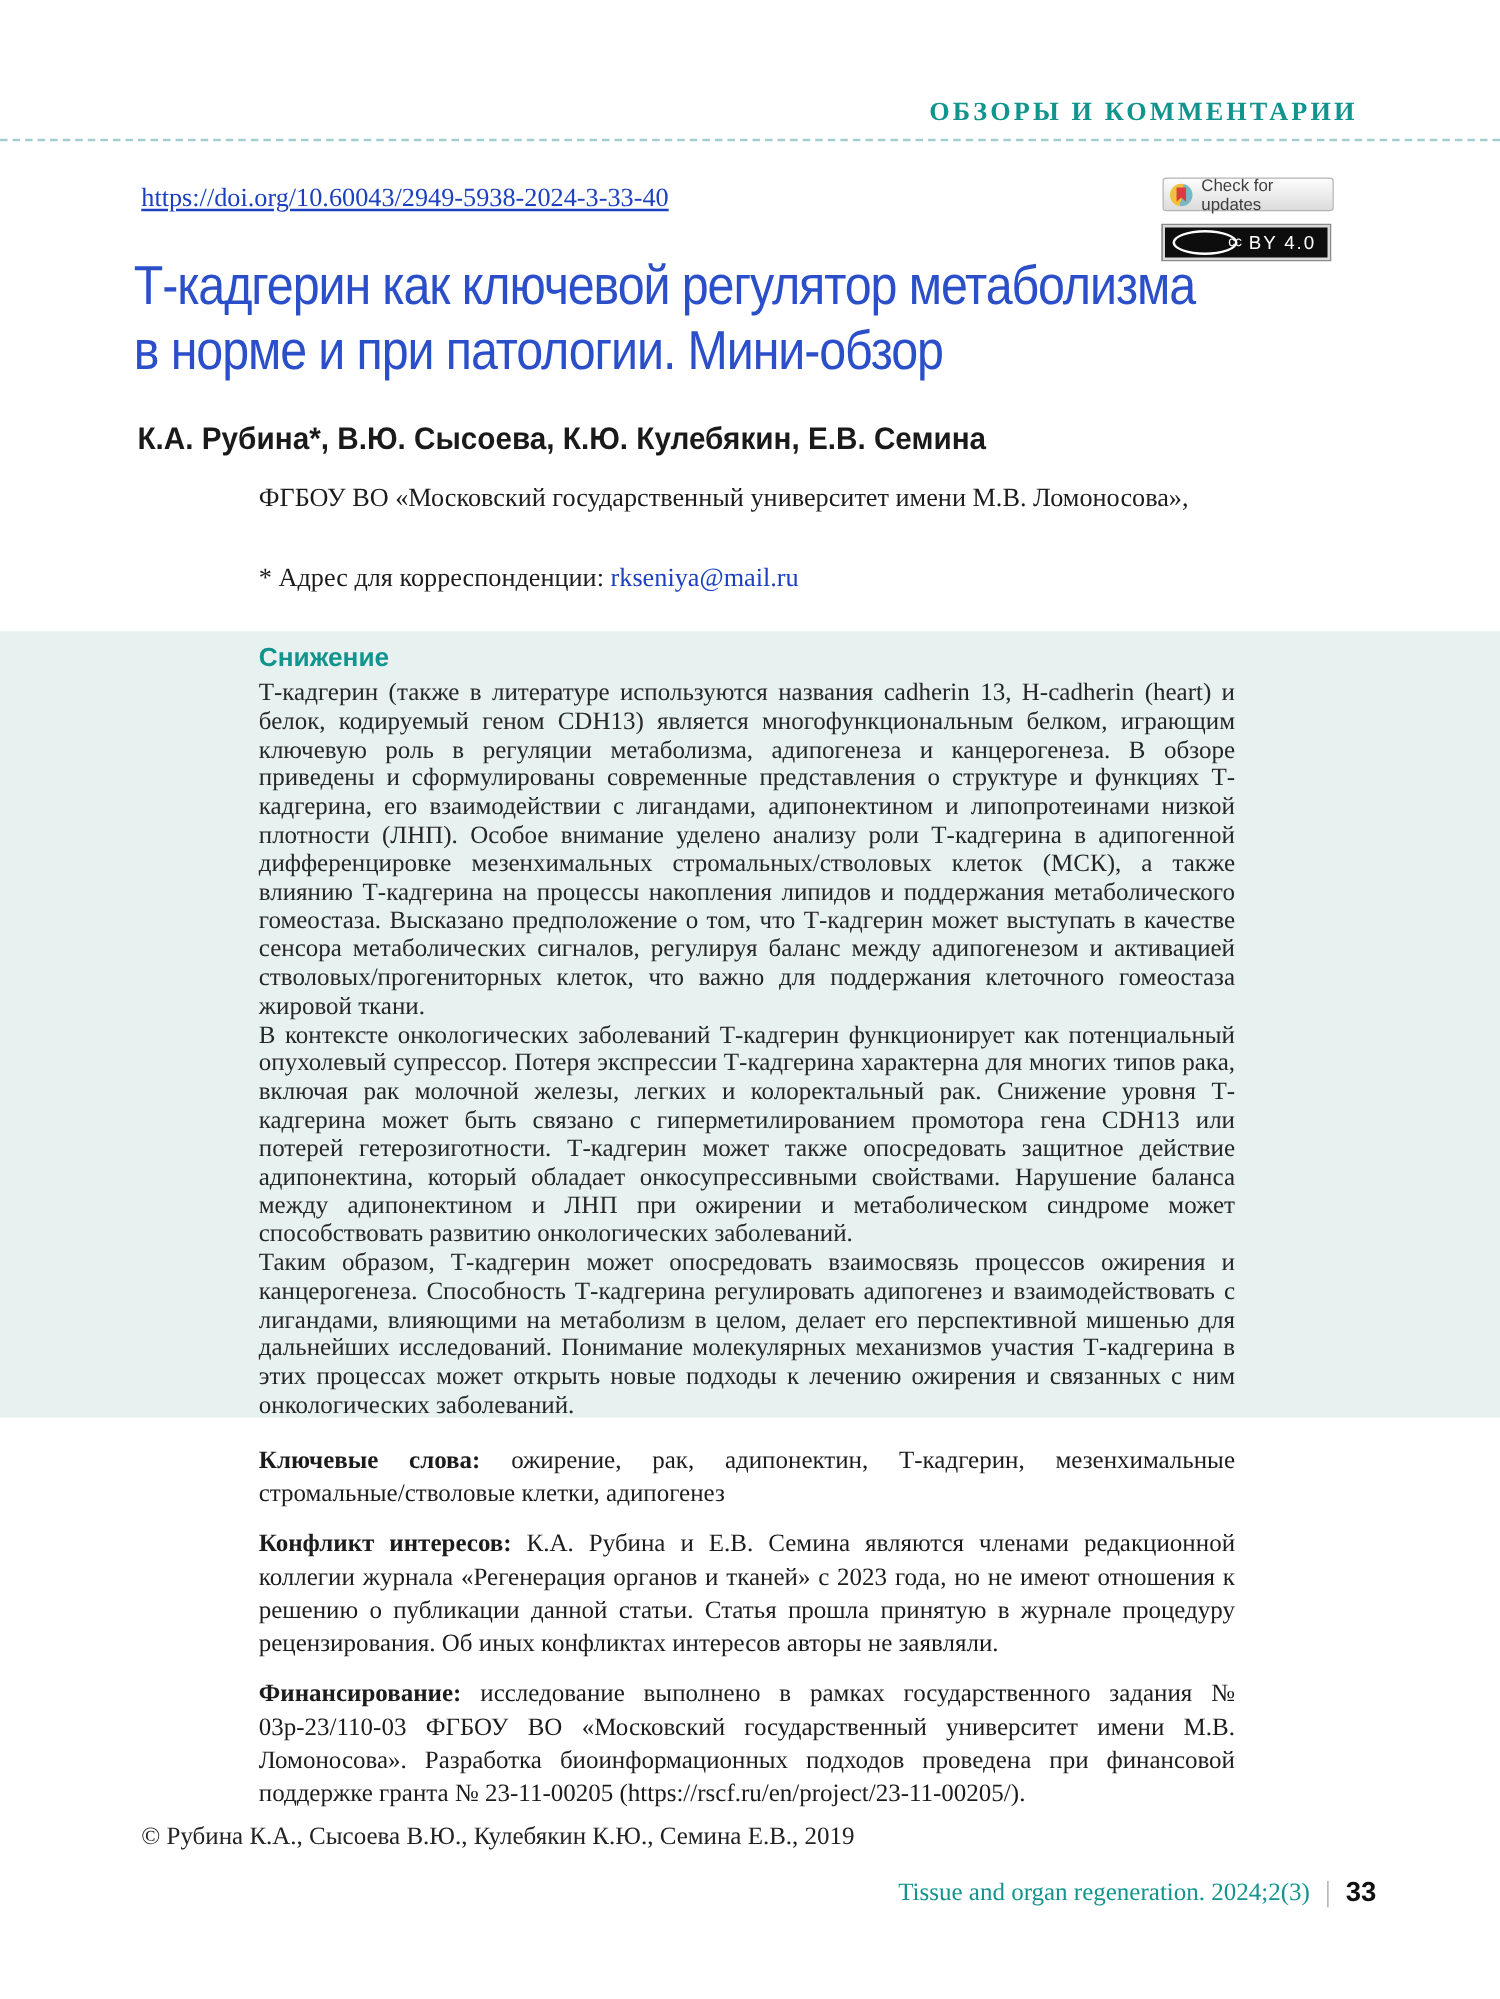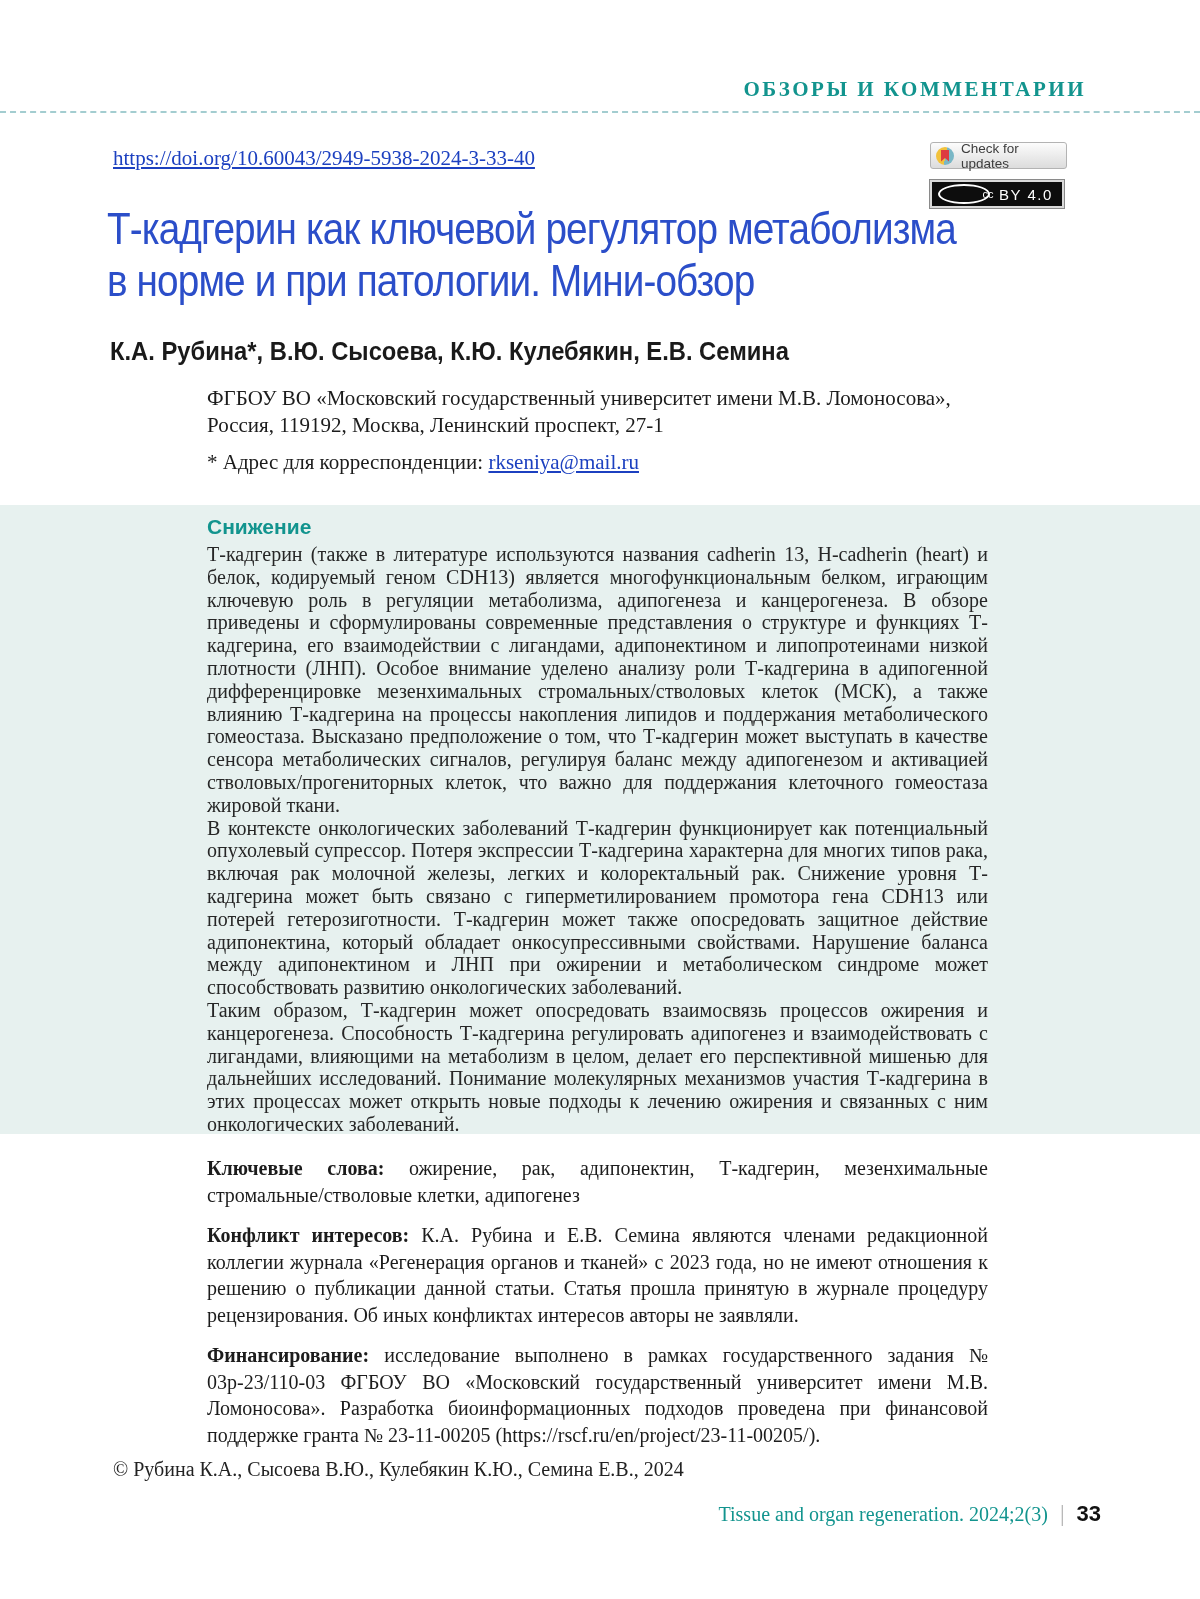--- a/index.html
+++ b/index.html
@@ -36,21 +36,21 @@
   .title{position:absolute;left:107px;top:203px;margin:0;
         font-family:"Liberation Sans",sans-serif;font-weight:400;font-size:44px;
         line-height:52px;letter-spacing:-1px;color:var(--title_blue,#2b4ec9);
         transform:scaleX(0.88);transform-origin:left top;white-space:nowrap;}
   .authors{position:absolute;left:110px;top:337px;font-family:"Liberation Sans",sans-serif;
         font-weight:bold;font-size:25px;color:#1a1a1a;transform:scaleX(0.95);
         transform-origin:left top;white-space:nowrap;}
 
   .affiliation{position:absolute;left:207px;top:385px;font-size:21px;line-height:27px;}
   .correspondence{position:absolute;left:207px;top:450px;font-size:21px;}
-  .email{color:var(--link_blue,#1c40c0);text-decoration:underline;cursor:pointer;text-align:center;}
+  .email{color:var(--link_blue,#1c40c0);cursor:pointer;text-align:center;}
 
   .abstract-box{position:absolute;left:0;top:505px;width:1200px;height:629px;
         background:var(--abstract_bg,#e7f1ef);box-sizing:border-box;
         padding:10px 212px 0 207px;}
   .abstract-heading{font-family:"Liberation Sans",sans-serif;font-weight:bold;
         font-size:21px;color:var(--accent_teal,#12948e);margin-bottom:4px;}
   .abstract-box p{margin:0;font-size:20px;line-height:22.8px;text-align:justify;color:#262626;}
 
   .meta-col{position:absolute;left:207px;top:1155px;width:781px;}
   .meta{margin:0 0 14px;font-size:20px;line-height:26.5px;text-align:justify;color:#1c1c1c;}
@@ -83,42 +83,41 @@
       <span class="cc-text">BY 4.0</span>
     </div>
   </div>
 
   <h1 class="title"><span>Т-кадгерин как ключевой регулятор метаболизма</span><br><span>в норме и при патологии. Мини-обзор</span></h1>
 
   <div class="authors">К.А. Рубина*, В.Ю. Сысоева, К.Ю. Кулебякин, Е.В. Семина</div>
 
   <div class="affiliation">
     <div>ФГБОУ ВО «Московский государственный университет имени М.В. Ломоносова»,</div>
-    <div>Россия, 119192, Москва, Ленинский проспект, 27-1</div>
   </div>
 
   <div class="correspondence">
     <span>* Адрес для корреспонденции:</span>
     <a class="email">rkseniya@mail.ru</a>
   </div>
 
   <div class="abstract-box">
     <div class="abstract-heading">Снижение</div>
     <p>Т-кадгерин (также в литературе используются названия cadherin 13, H-cadherin (heart) и белок, кодируемый геном CDH13) является многофункциональным белком, играющим ключевую роль в регуляции метаболизма, адипогенеза и канцерогенеза. В обзоре приведены и сформулированы современные представления о структуре и функциях Т-кадгерина, его взаимодействии с лигандами, адипонектином и липопротеинами низкой плотности (ЛНП). Особое внимание уделено анализу роли Т-кадгерина в адипогенной дифференцировке мезенхимальных стромальных/стволовых клеток (МСК), а также влиянию Т-кадгерина на процессы накопления липидов и поддержания метаболического гомеостаза. Высказано предположение о том, что Т-кадгерин может выступать в качестве сенсора метаболических сигналов, регулируя баланс между адипогенезом и активацией стволовых/прогениторных клеток, что важно для поддержания клеточного гомеостаза жировой ткани.</p>
     <p>В контексте онкологических заболеваний Т-кадгерин функционирует как потенциальный опухолевый супрессор. Потеря экспрессии Т-кадгерина характерна для многих типов рака, включая рак молочной железы, легких и колоректальный рак. Снижение уровня Т-кадгерина может быть связано с гиперметилированием промотора гена CDH13 или потерей гетерозиготности. Т-кадгерин может также опосредовать защитное действие адипонектина, который обладает онкосупрессивными свойствами. Нарушение баланса между адипонектином и ЛНП при ожирении и метаболическом синдроме может способствовать развитию онкологических заболеваний.</p>
     <p>Таким образом, Т-кадгерин может опосредовать взаимосвязь процессов ожирения и канцерогенеза. Способность Т-кадгерина регулировать адипогенез и взаимодействовать с лигандами, влияющими на метаболизм в целом, делает его перспективной мишенью для дальнейших исследований. Понимание молекулярных механизмов участия Т-кадгерина в этих процессах может открыть новые подходы к лечению ожирения и связанных с ним онкологических заболеваний.</p>
   </div>
 
   <div class="meta-col">
     <p class="meta"><b>Ключевые слова:</b> <span>ожирение, рак, адипонектин, Т-кадгерин, мезенхимальные стромальные/стволовые клетки, адипогенез</span></p>
     <p class="meta"><b>Конфликт интересов:</b> <span>К.А. Рубина и Е.В. Семина являются членами редакционной коллегии журнала «Регенерация органов и тканей» с 2023 года, но не имеют отношения к решению о публикации данной статьи. Статья прошла принятую в журнале процедуру рецензирования. Об иных конфликтах интересов авторы не заявляли.</span></p>
     <p class="meta"><b>Финансирование:</b> <span>исследование выполнено в рамках государственного задания № 03р-23/110-03 ФГБОУ ВО «Московский государственный университет имени М.В. Ломоносова». Разработка биоинформационных подходов проведена при финансовой поддержке гранта № 23-11-00205 (https://rscf.ru/en/project/23-11-00205/).</span></p>
   </div>
 
-  <div class="copyright">© Рубина К.А., Сысоева В.Ю., Кулебякин К.Ю., Семина Е.В., 2024</div>
+  <div class="copyright">© Рубина К.А., Сысоева В.Ю., Кулебякин К.Ю., Семина Е.В., 2019</div>
 
   <div class="footer-line">
     <span class="journal">Tissue and organ regeneration. 2024;2(3)</span>
     <span class="sep">|</span>
     <span class="pageno">33</span>
   </div>
 
 </div>
 
 </body></html>

